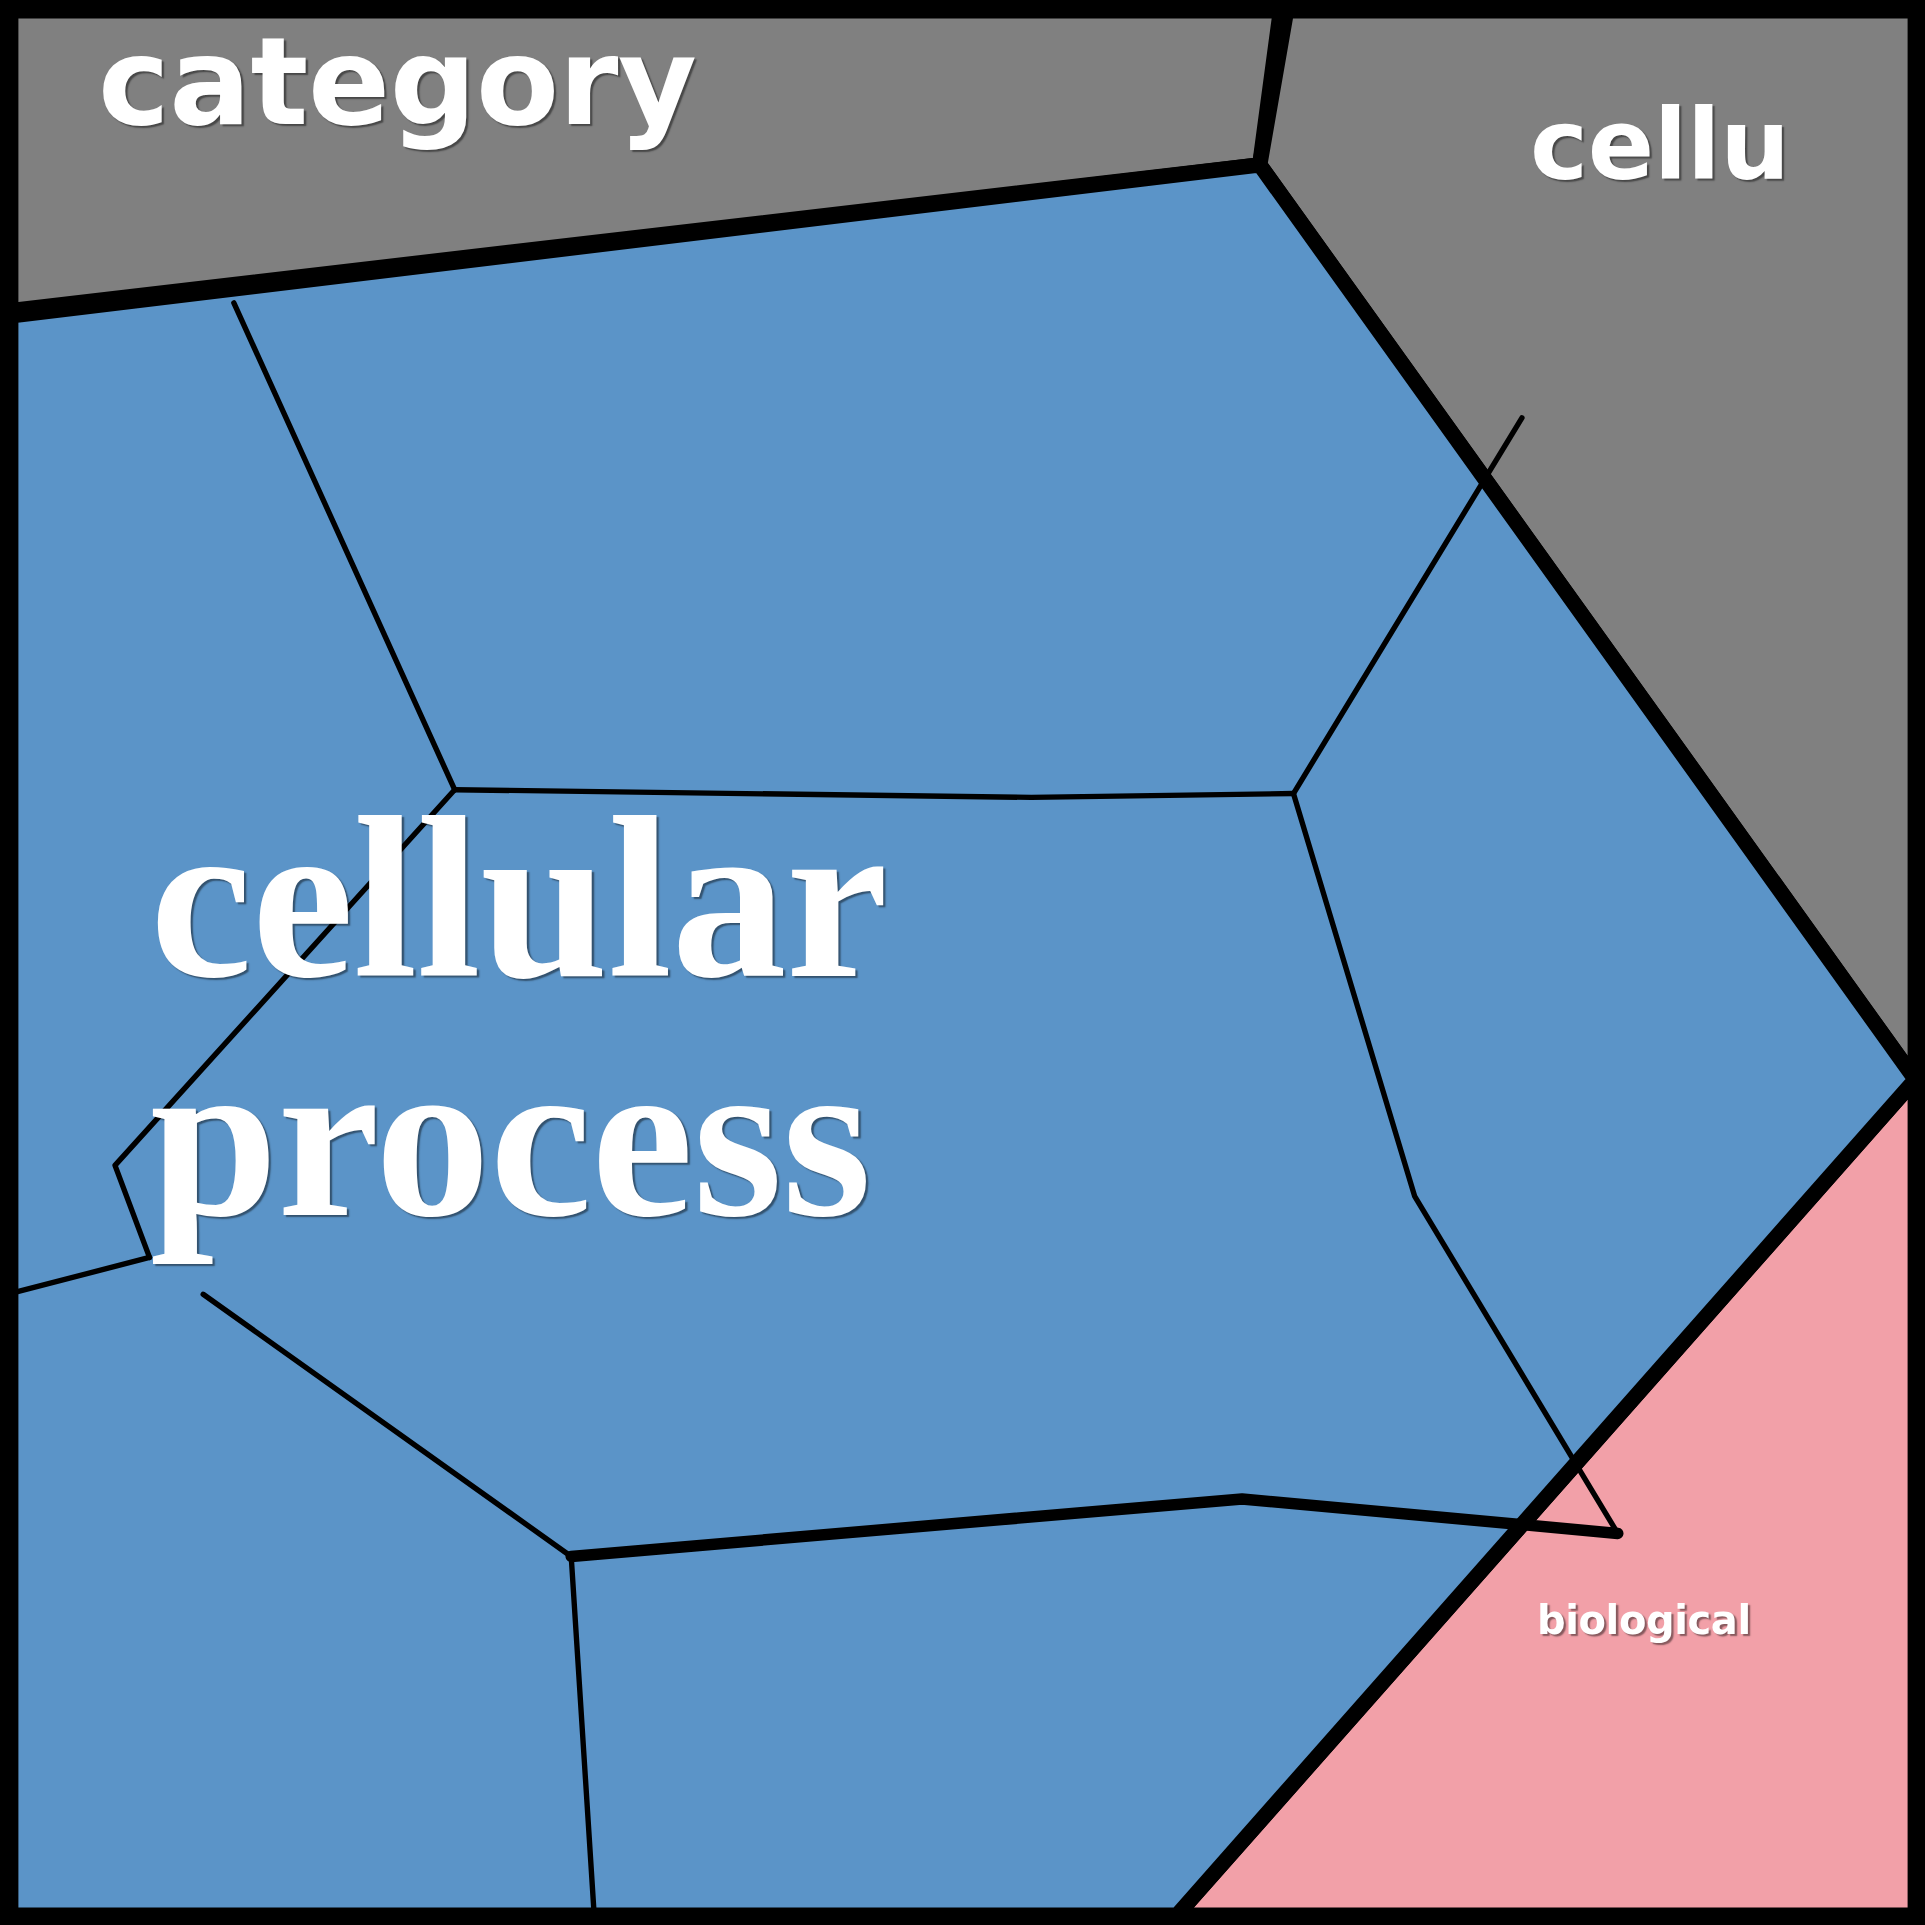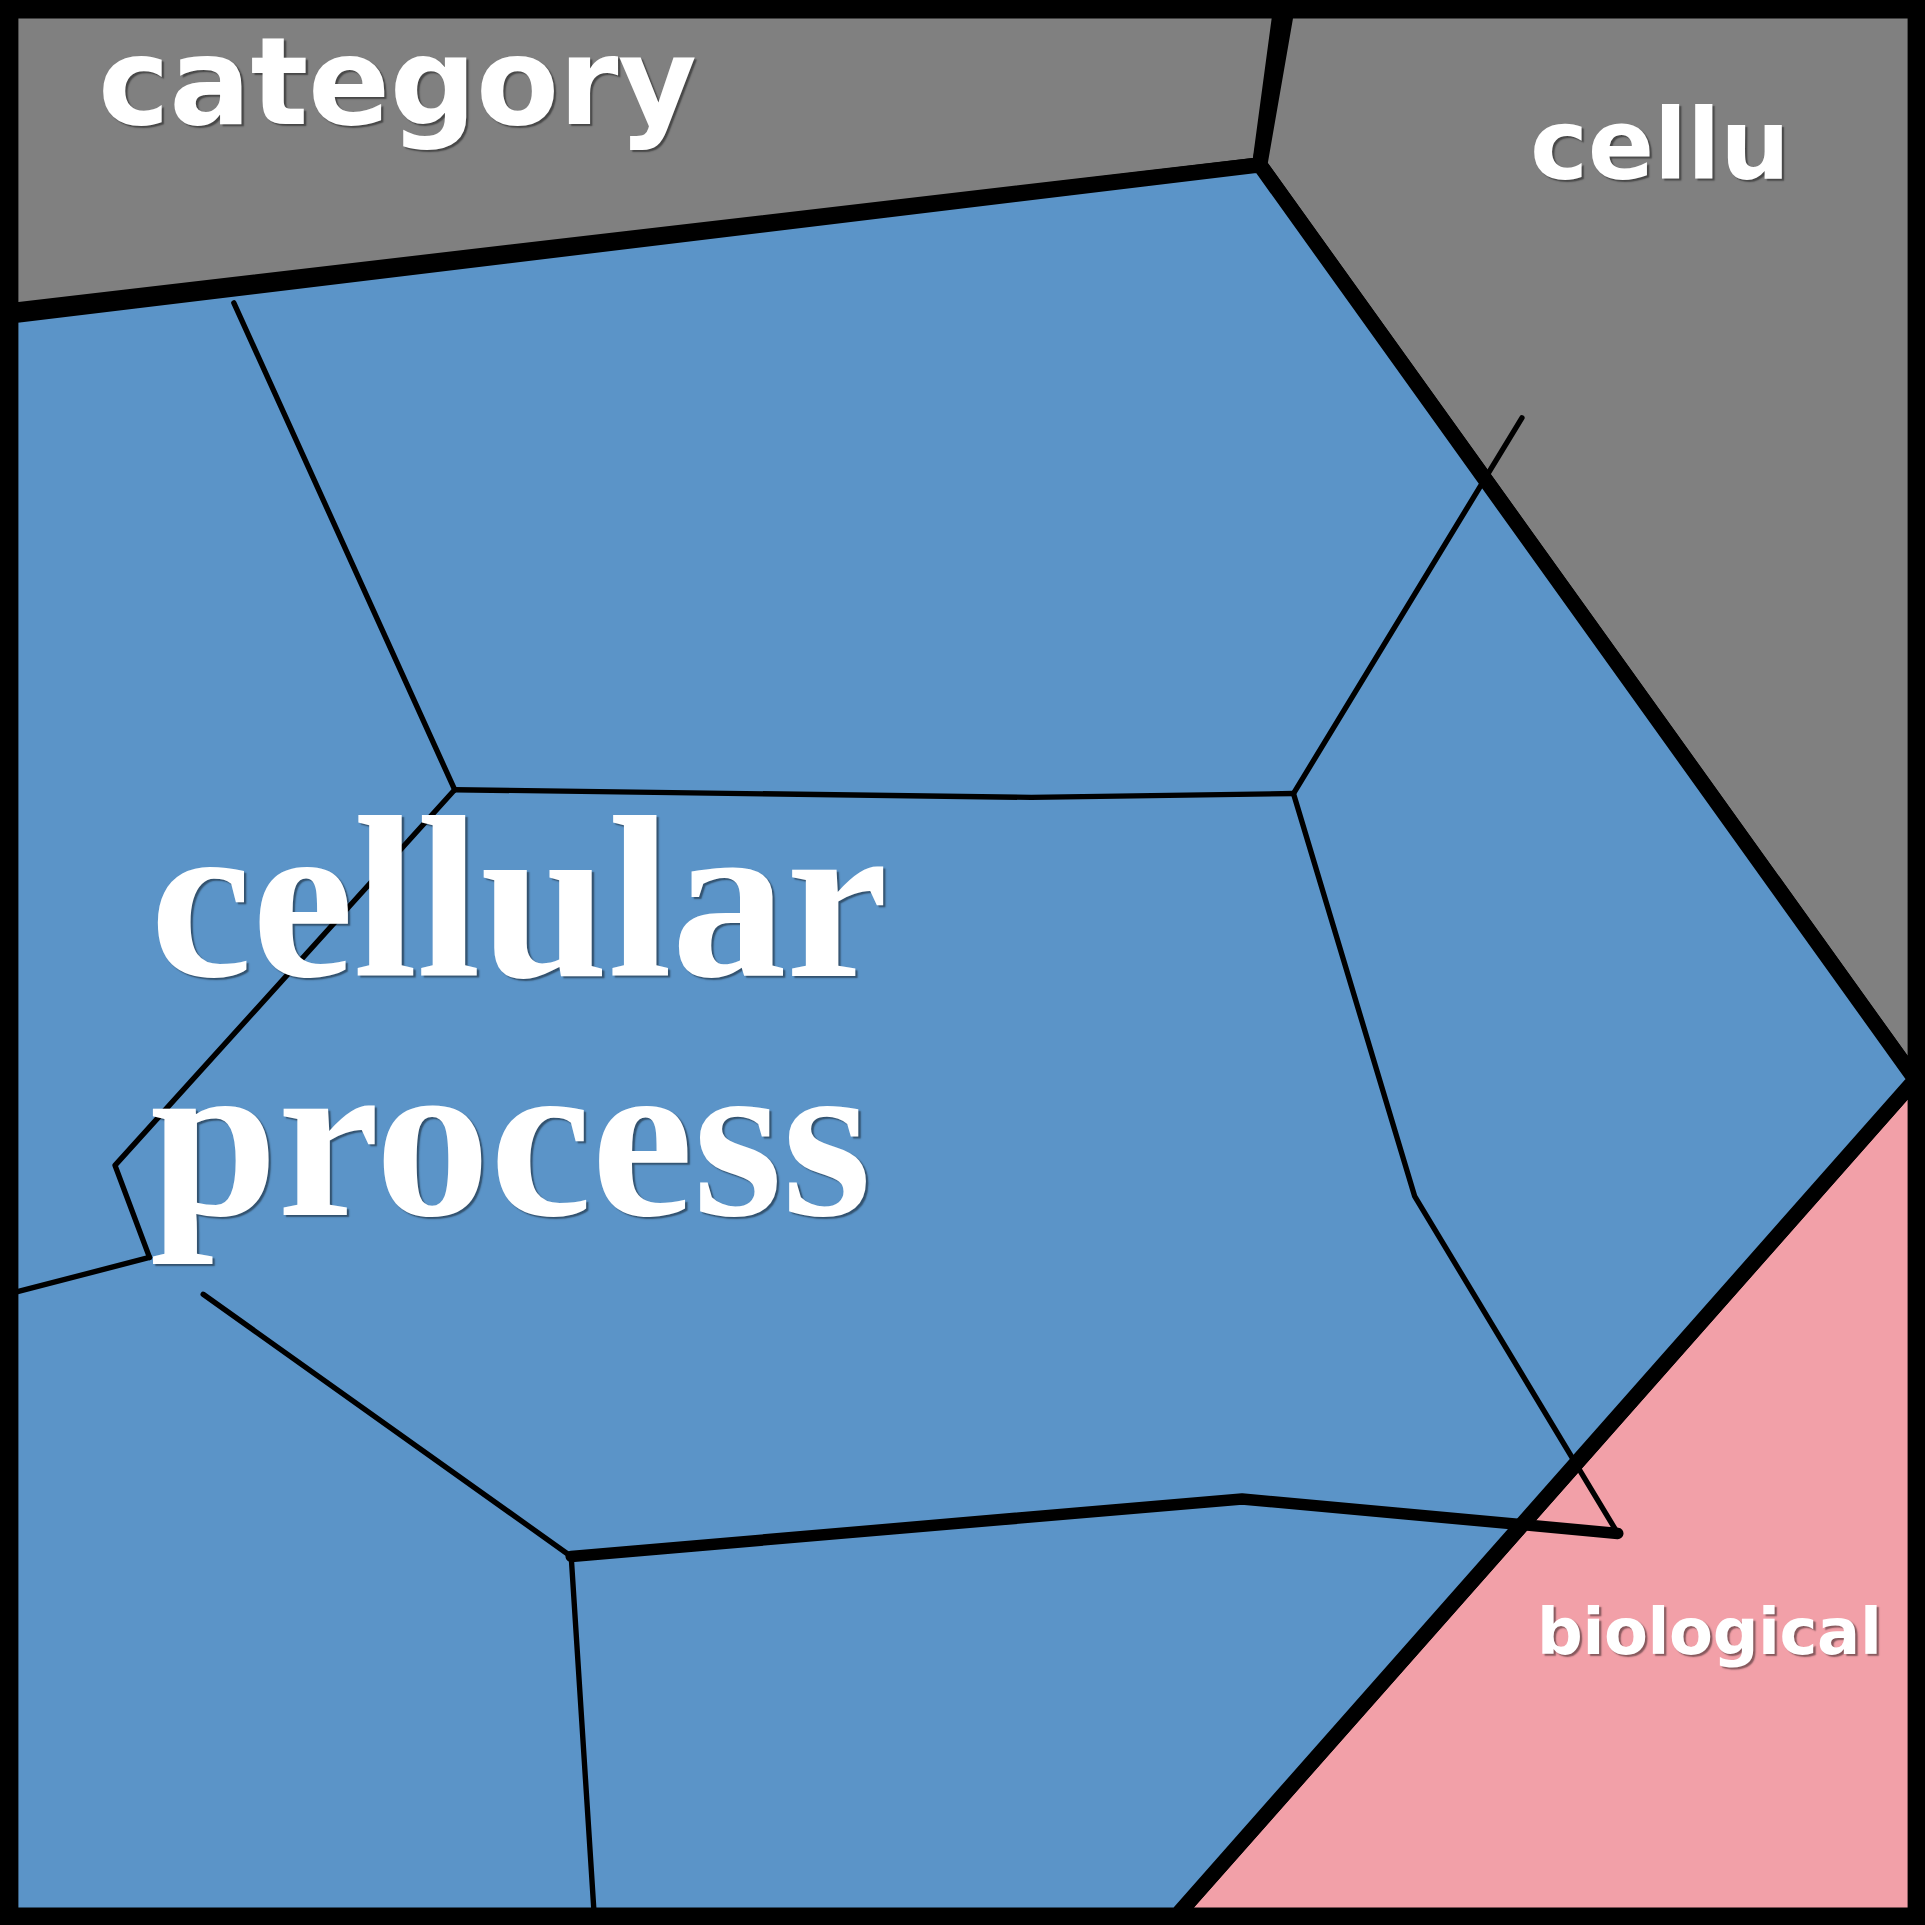--- a/index.html
+++ b/index.html
@@ -51,21 +51,21 @@
     text-align: left;
     font-family: Liberation Serif, serif;
   }
   #label-cellular-process .ln2 {
     display: block;
     margin-top: 9.2px;
   }
   #label-biological-regulation {
     left: 1537px;
     top: 1599px;
-    font-size: 64px;
+    font-size: 40px;
     text-align: right;
     line-height: 1.05;
   }
 </style>
 </head>
 <body>
 
 <div id="stage">
 
   <svg id="voronoi" viewBox="0 0 2512 2512">

